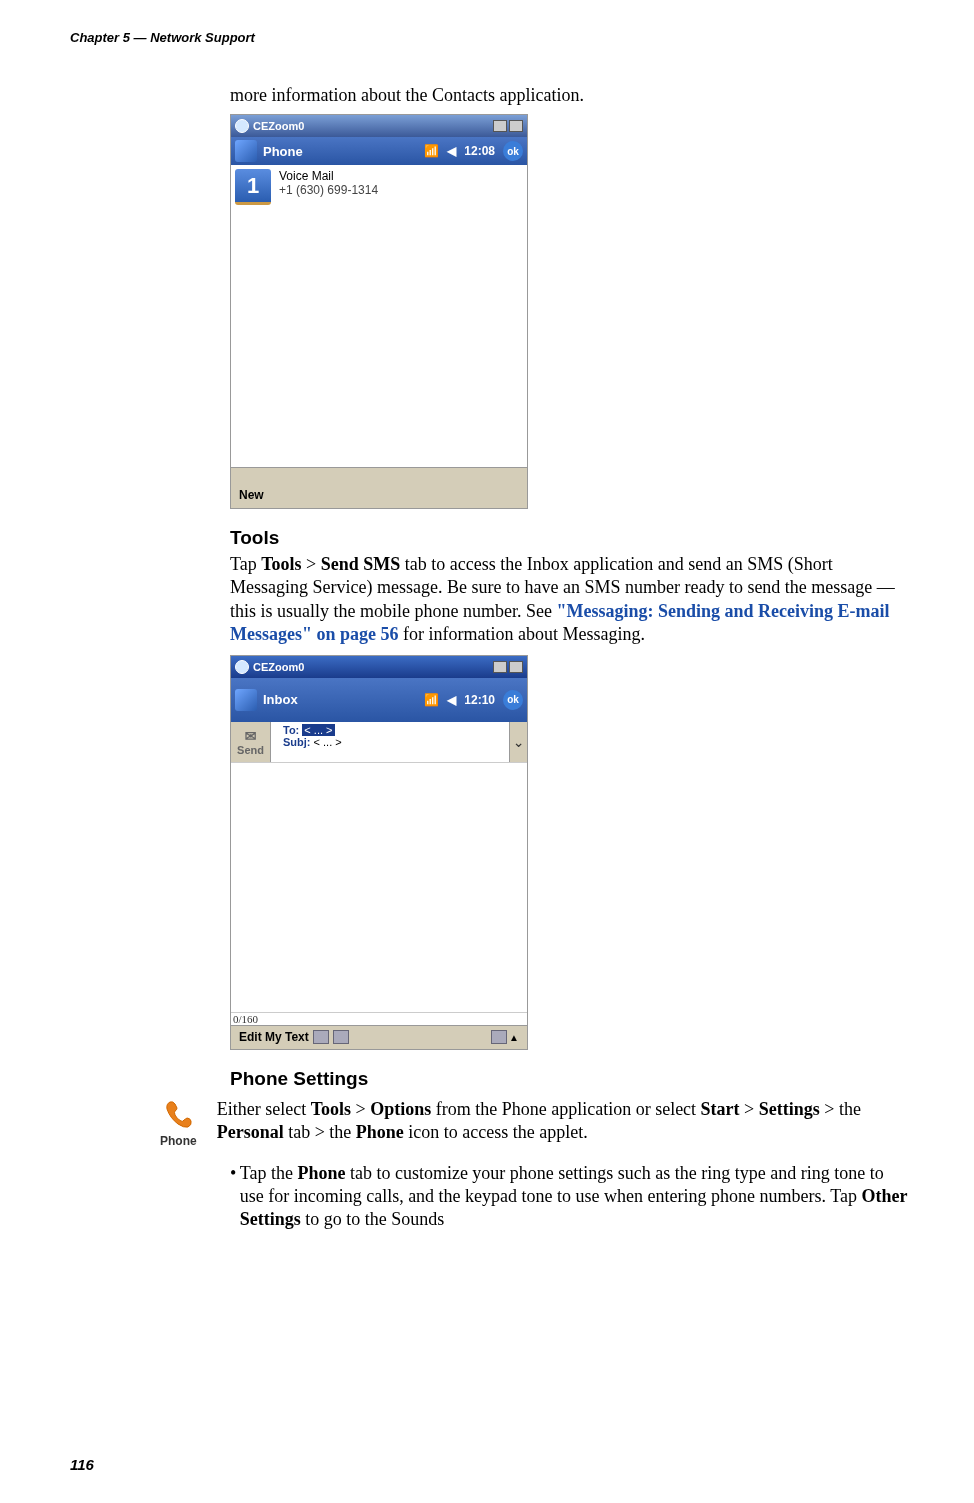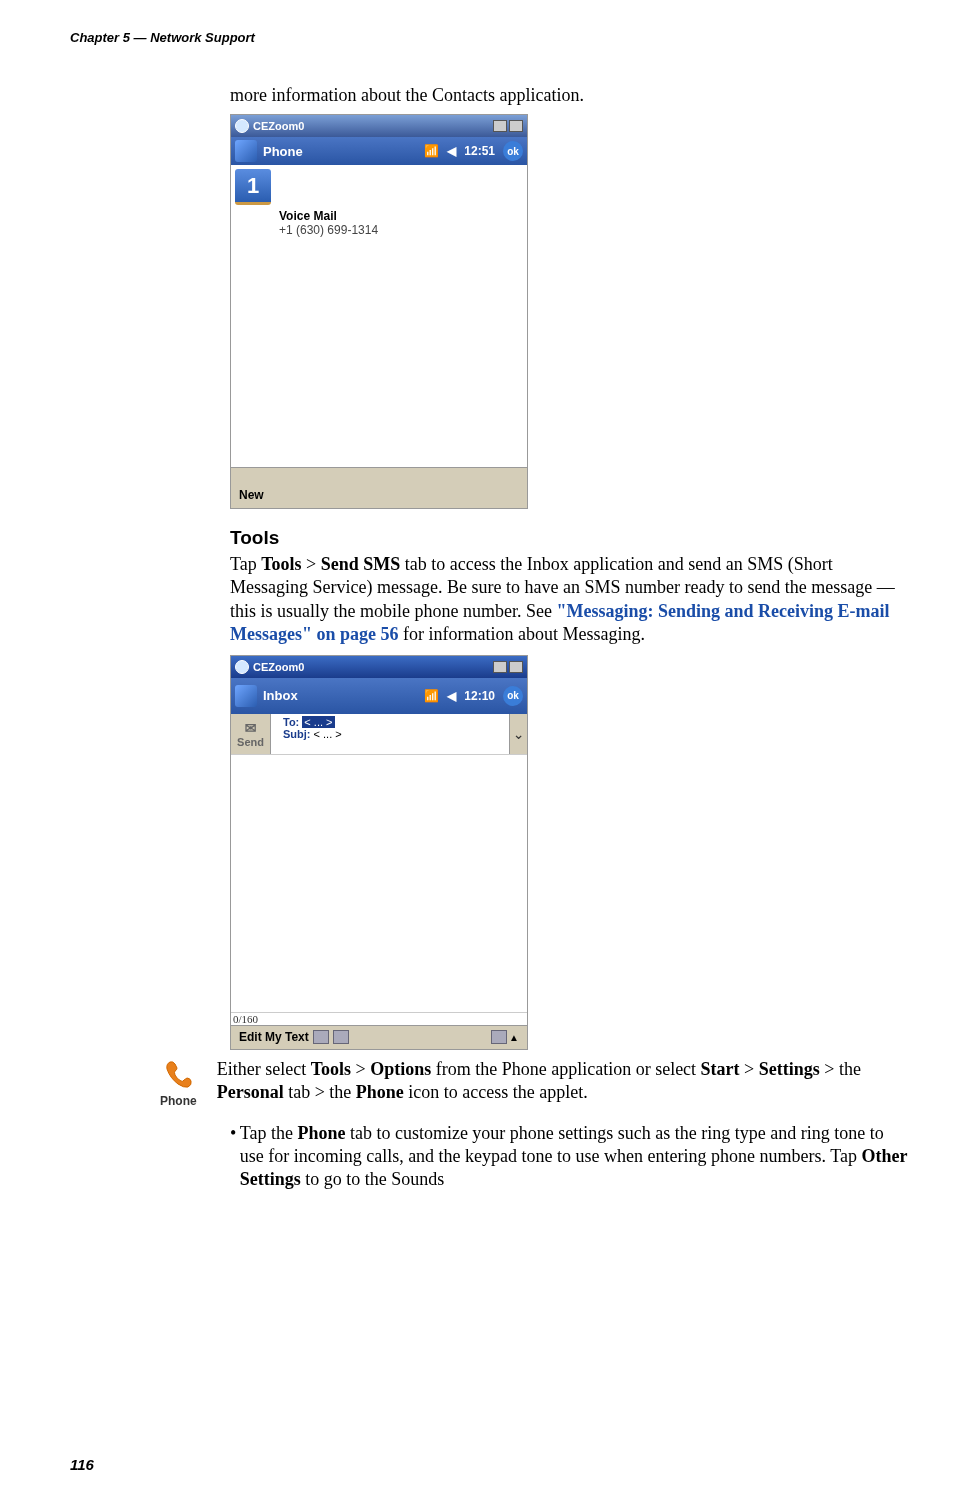--- a/index.html
+++ b/index.html
@@ -97,21 +97,21 @@
       font-size: 22px;
       font-weight: bold;
       display: flex;
       align-items: center;
       justify-content: center;
       border-radius: 3px;
       border-bottom: 3px solid #c94;
       margin-right: 8px;
     }
     .ss1-item-text { font-size: 12px; }
-    .ss1-item-title { font-weight: bold; margin-top: 40px; }
+    .ss1-item-title { font-weight: normal; }
     .ss1-item-sub { color: #444; }
     .ss1-bottom {
       position: absolute;
       bottom: 0; left: 0; right: 0;
       height: 24px;
       background: #d4cdb8;
       border-top: 1px solid #999;
       font-family: Arial, sans-serif;
       font-size: 12px;
       font-weight: bold;
@@ -143,21 +143,21 @@
       background: linear-gradient(to bottom, #3b6cc4, #1a3c8c);
       display: flex;
       align-items: center;
       padding: 0 4px;
       color: white;
       font-family: Arial, sans-serif;
       font-size: 11px;
       font-weight: bold;
     }
     .ss2-inbox {
-      height: 36px;
+      height: 44px;
       background: linear-gradient(to bottom, #4a75c4, #2a55a4);
       display: flex;
       align-items: center;
       padding: 8px 4px;
       color: white;
       font-family: Arial, sans-serif;
       font-size: 13px;
       font-weight: bold;
     }
     .ss2-sendrow {
@@ -263,21 +263,21 @@
         <div class="ss1-btn"></div>
         <div class="ss1-btn"></div>
       </div>
     </div>
     <div class="ss1-phonebar">
       <div class="ss1-winicon"></div>
       <span>Phone</span>
       <div class="ss1-right">
         <span>📶</span>
         <span>◀</span>
-        <span>12:51</span>
+        <span>12:08</span>
         <div class="ss1-ok">
             <span>ok</span>
           </div>
       </div>
     </div>
     <div class="ss1-item">
       <div class="ss1-numbox">1</div>
       <div class="ss1-item-text">
         <div class="ss1-item-title">Voice Mail</div>
         <div class="ss1-item-sub">+1 (630) 699-1314</div>
@@ -330,20 +330,21 @@
         <div class="ss2-icon"></div>
         <div class="ss2-icon"></div>
       </div>
       <div class="ss2-kbd">
         <div class="ss2-icon"></div>
         <span style="font-size:10px;">▲</span>
       </div>
     </div>
   </div>
 
+  <div class="section-heading">Phone Settings</div>
   <div class="phone-section">
     <div class="phone-icon-col">
       <svg class="phone-svg" viewBox="0 0 32 32">
         <path d="M8 4 Q11 3 13 6 L15 10 Q15 12 13 13 Q12 14 13 17 Q15 21 19 23 Q21 24 22 22 L25 20 Q28 20 29 23 Q30 27 26 29 Q22 30 16 26 Q8 20 5 11 Q4 6 8 4 Z" fill="#e8801c" stroke="#d26800" stroke-width="1"></path>
       </svg>
       <div class="phone-label">Phone</div>
     </div>
     <div class="body-text">
       <span>Either select </span><b>Tools</b><span> &gt; </span><b>Options</b><span> from the Phone application or select </span><b>Start</b><span> &gt; </span><b>Settings</b><span> &gt; the </span><b>Personal</b><span> tab &gt; the </span><b>Phone</b><span> icon to access the applet.</span>
     </div>

